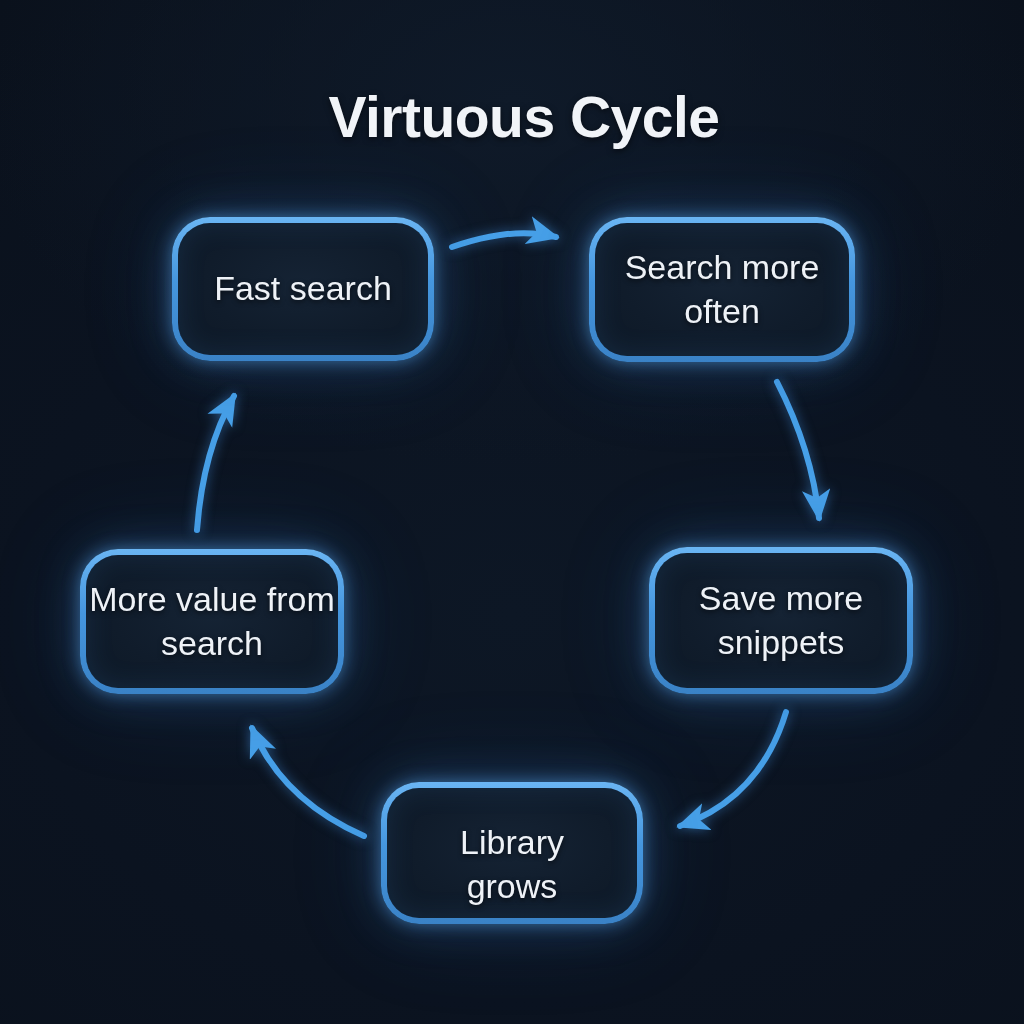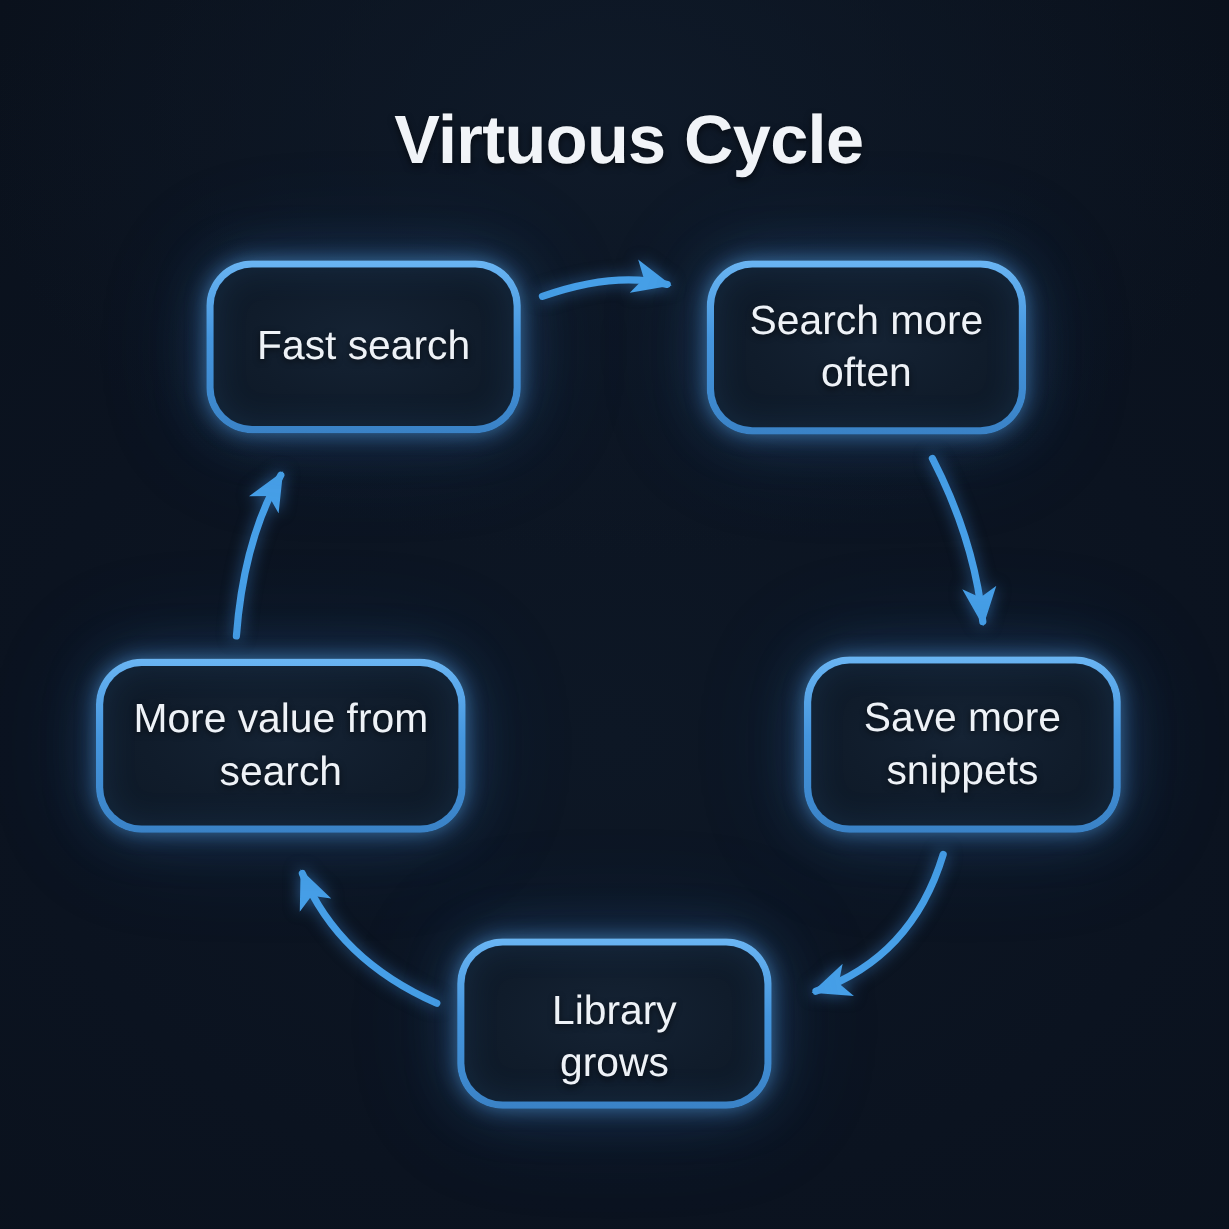--- a/index.html
+++ b/index.html
@@ -65,23 +65,23 @@
   .node-label {
     display: inline-block;
     color: #eef2f7;
     font-size: 34px;
     line-height: 1.28;
     font-weight: 400;
     text-shadow: 0 2px 5px rgba(0,0,0,0.6);
   }
   .n1 { left: 172px; top: 217px; width: 262px; height: 144px; }
   .n2 { left: 589px; top: 217px; width: 266px; height: 145px; }
-  .n3 { left: 670px; top: 547px; width: 264px; height: 147px; }
+  .n3 { left: 649px; top: 547px; width: 264px; height: 147px; }
   .n4 { left: 381px; top: 782px; width: 262px; height: 142px; }
-  .n5 { left:  80px; top: 549px; width: 308px; height: 145px; }
+  .n5 { left:  80px; top: 549px; width: 264px; height: 145px; }
   .n4 .node-label { max-width: 200px; margin-top: 23px; }
 </style>
 </head>
 <body>
 
 <div class="stage">
 
   <h1 class="title">Virtuous Cycle</h1>
 
   <svg class="arrows" viewBox="0 0 1024 1024" aria-hidden="true">

